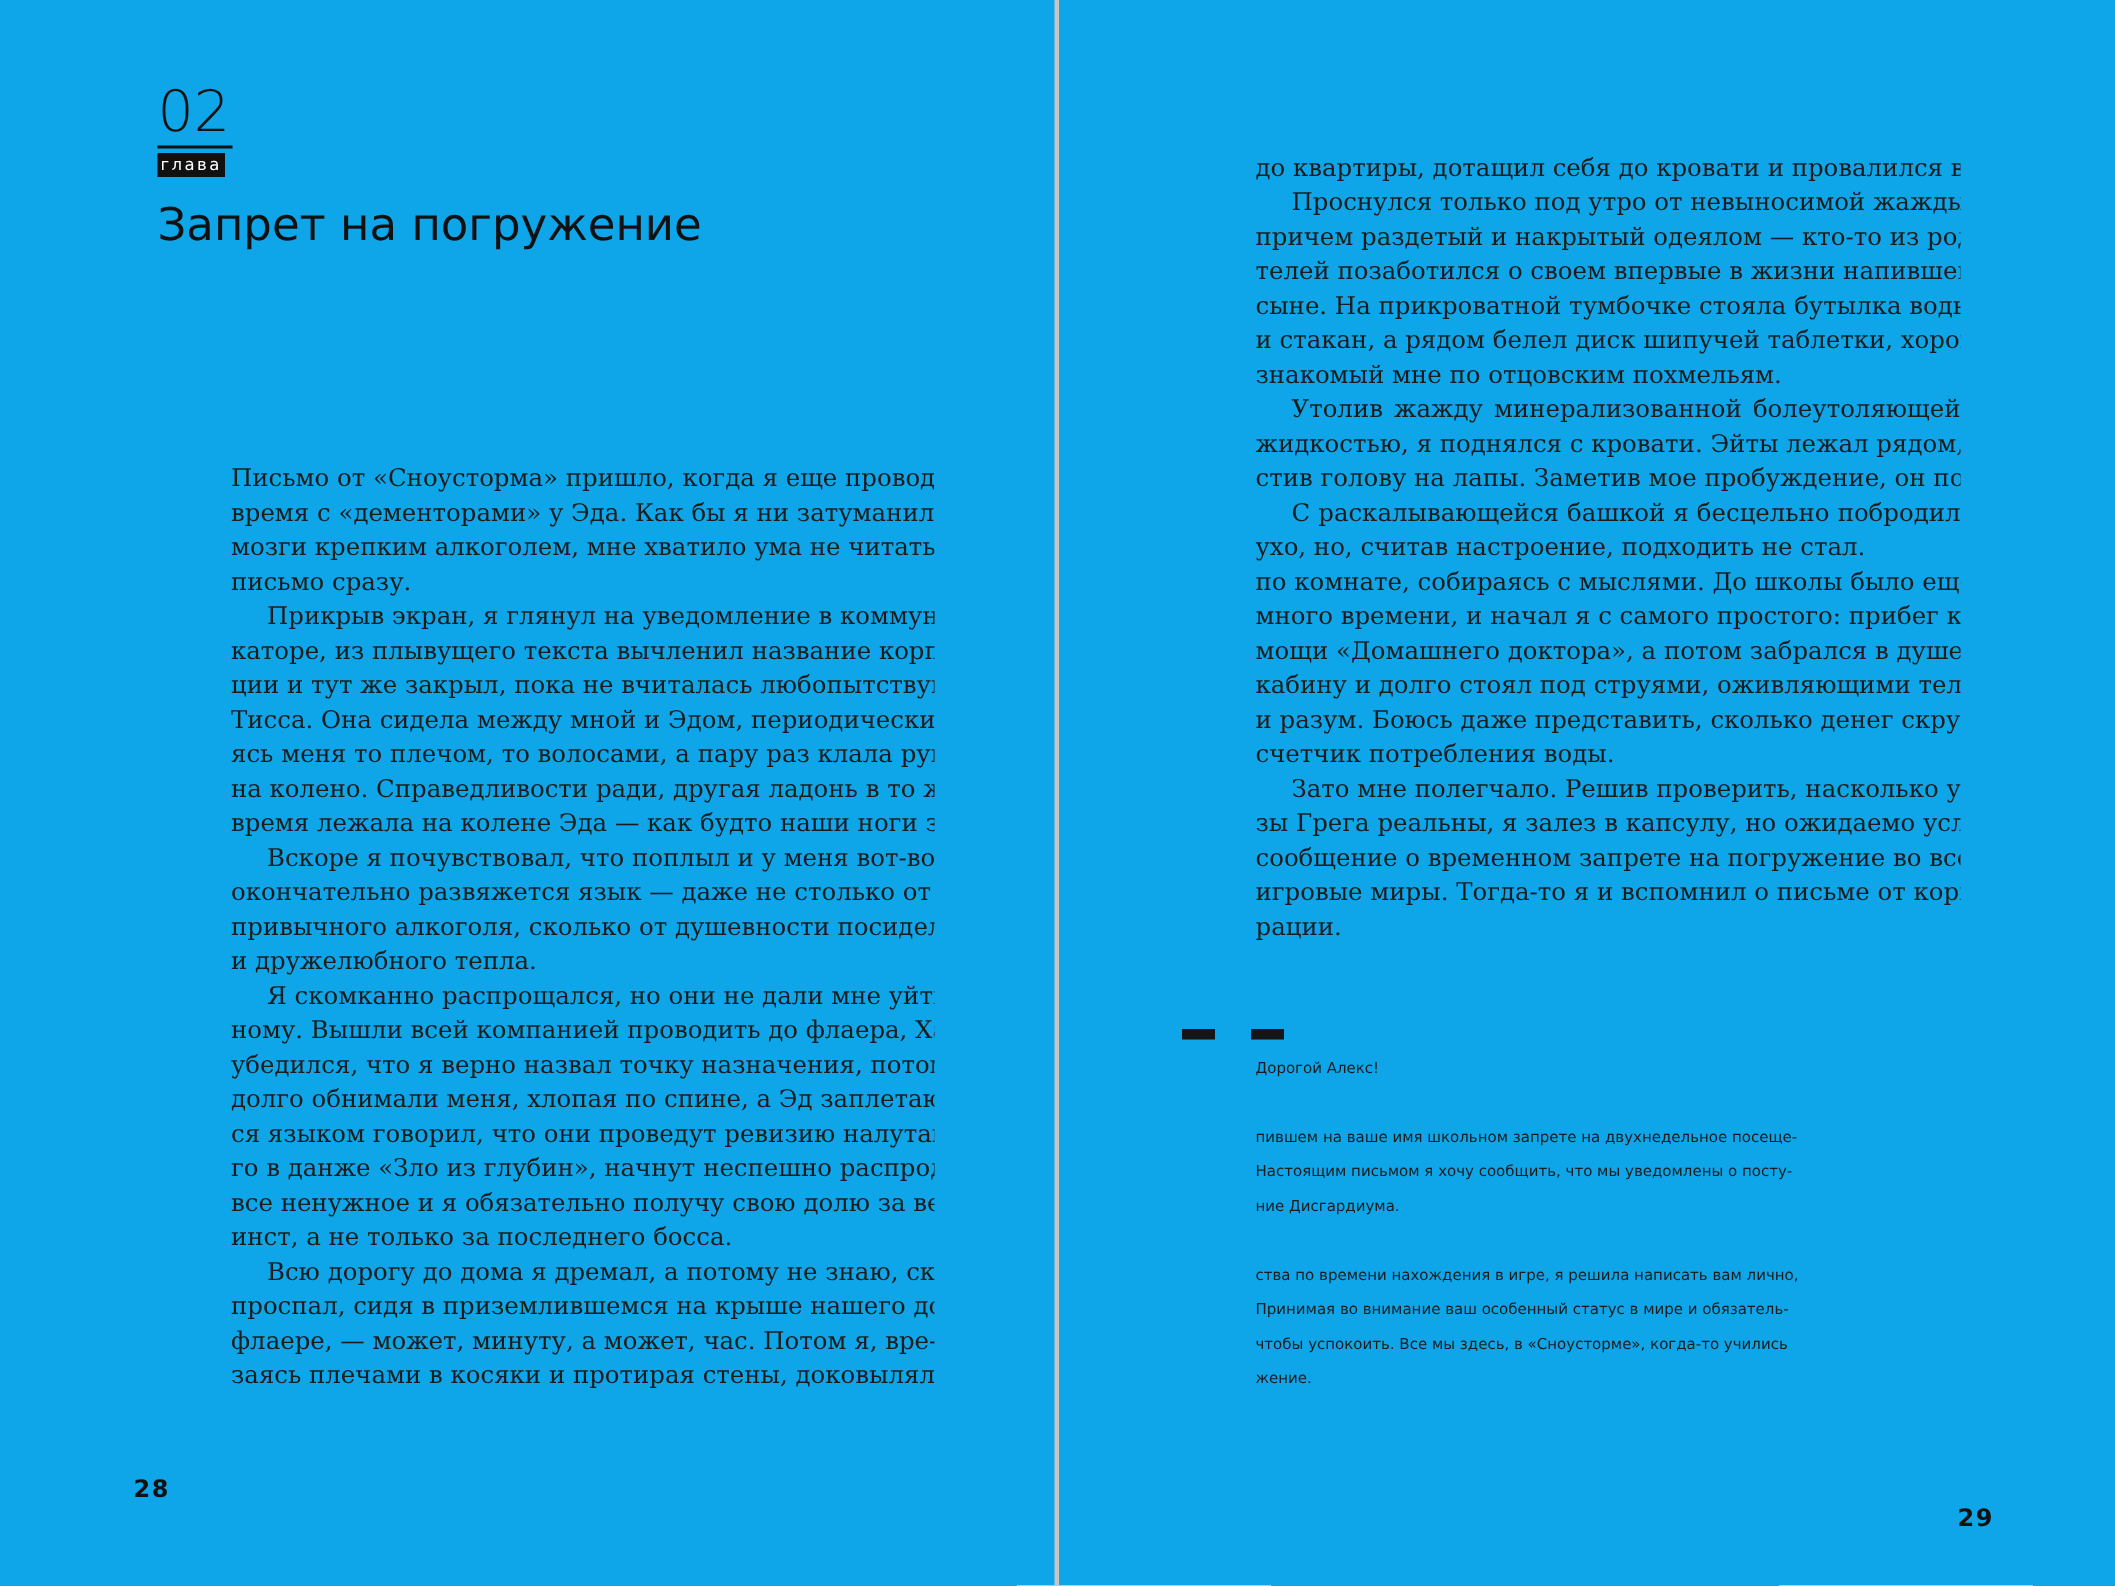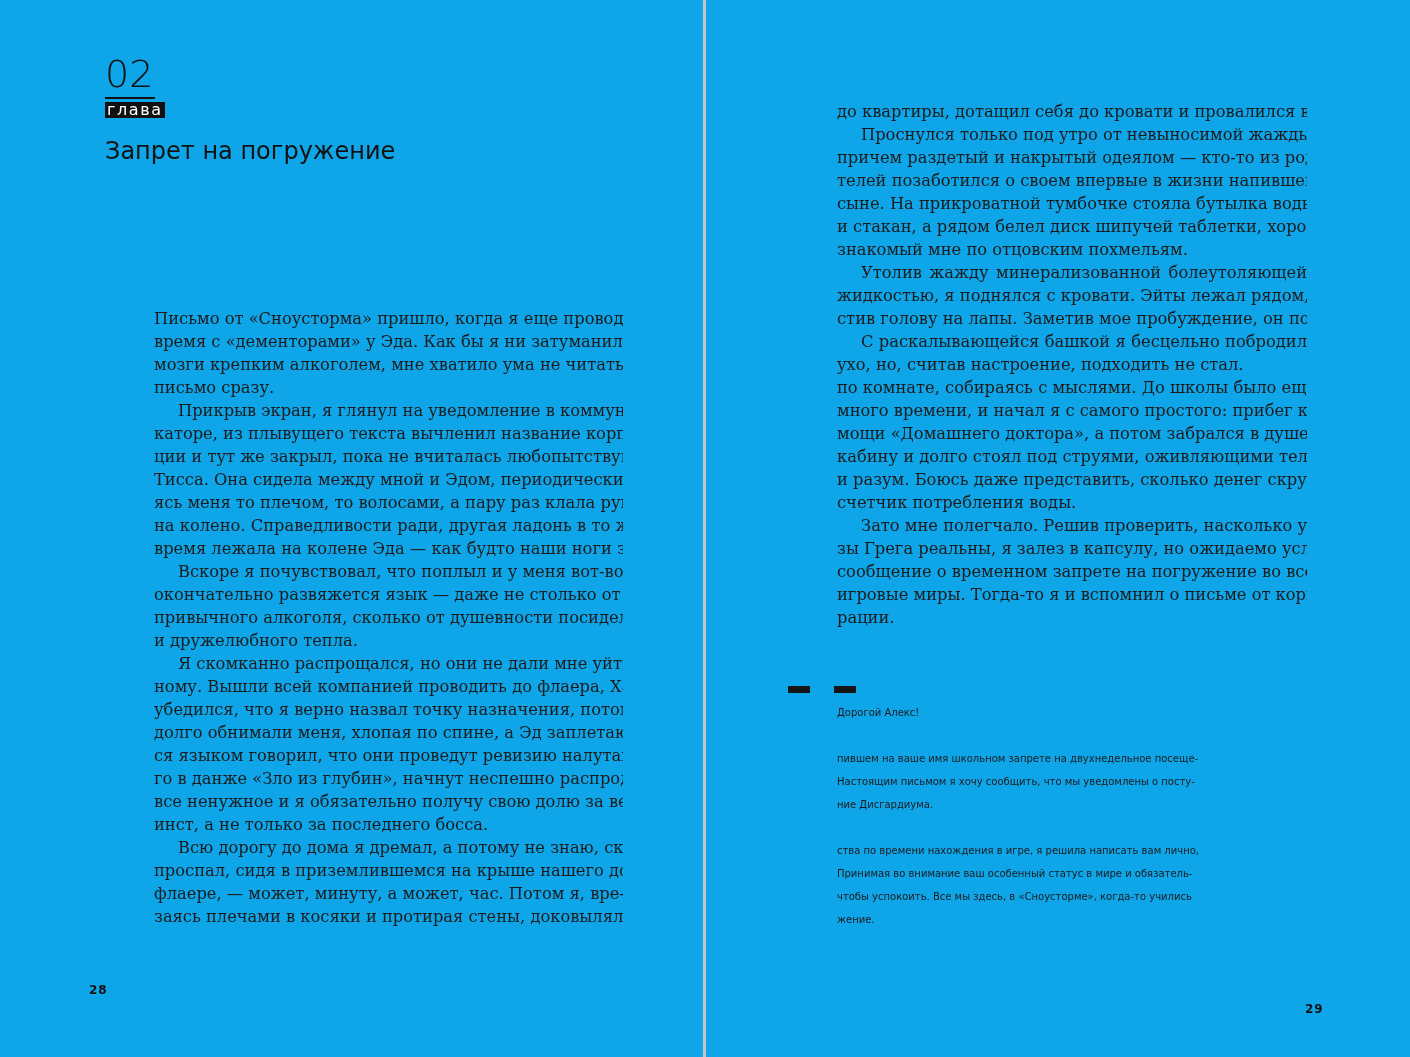--- a/index.html
+++ b/index.html
@@ -45,29 +45,29 @@
       background: #111;
     }
     .chapter-label {
       position: absolute;
       left: 105px; top: 102px;
       height: 16px;
       padding: 0 2px;
       background: #111;
       color: #fff;
       font-family: "DejaVu Sans", sans-serif;
-      font-size: 16px;
+      font-size: 11px;
       letter-spacing: 1.6px;
       line-height: 16px;
     }
     .chapter-title {
       position: absolute;
       left: 105px; top: 130px;
       font-family: "DejaVu Sans", sans-serif;
-      font-size: 24px;
+      font-size: 30px;
       font-weight: 400;
       line-height: 42px;
       color: #111;
       white-space: nowrap;
     }
 
     
     .body-text {
       position: absolute;
       font-family: "DejaVu Serif", serif;
@@ -118,21 +118,21 @@
       white-space: nowrap;
     }
     .letter .gap { display: block; height: 23px; }
 
     
     .page-number {
       position: absolute;
       top: 983px;
       font-family: "DejaVu Sans", sans-serif;
       font-weight: bold;
-      font-size: 12px;
+      font-size: 16px;
       letter-spacing: 1px;
       color: #111;
     }
     .pn-left { left: 89px; }
     .pn-right { left: 599px; margin-top: 19px; }
   </style>
 </head>
 <body>
 
 <div class="spread">

